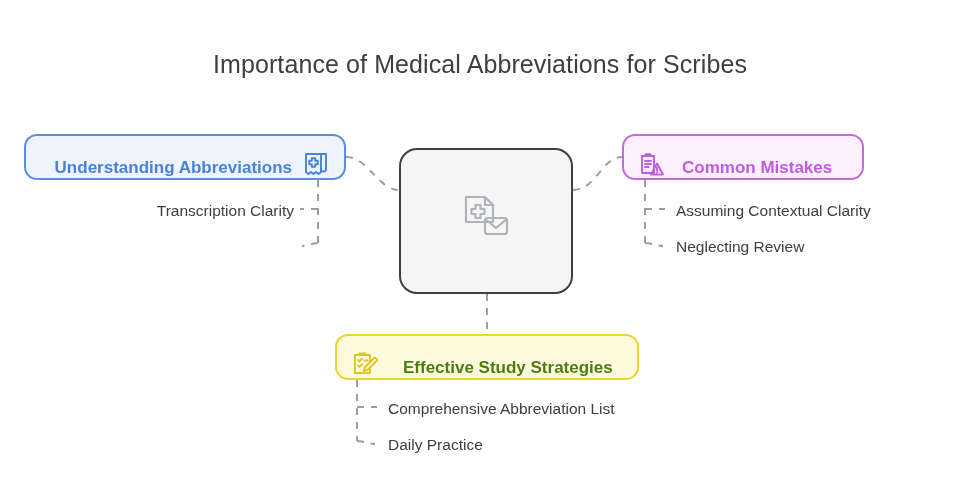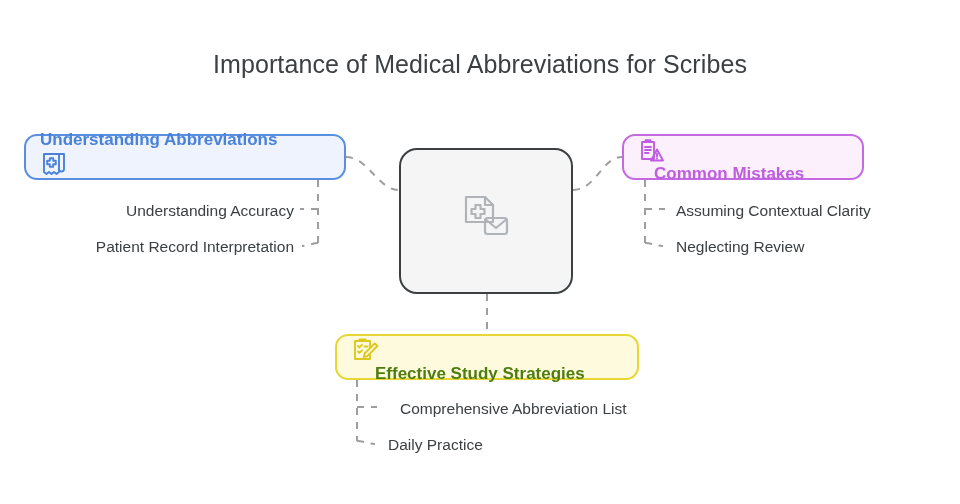--- a/index.html
+++ b/index.html
@@ -77,25 +77,24 @@
   }
 
   
   .pill {
     position: absolute;
     box-sizing: border-box;
     border-radius: 13px;
     border-width: 2px;
     border-style: solid;
     display: flex;
-    align-items: flex-start;
+    align-items: flex-end;
     z-index: 3;
     padding: 0 14px;
     height: 46px;
-    flex-direction: column;
   }
   .pill .p-icon {
     width: 28px;
     height: 28px;
     flex: 0 0 auto;
     display: block;
   }
   .pill .p-label {
     font-size: 17px;
     font-weight: 700;
@@ -150,21 +149,21 @@
     white-space: nowrap;
     z-index: 3;
     line-height: 20px;
   }
   .leaf.right-align { text-align: right; }
 
   #leaf-transcription       { left: 0px;   top: 201px; width: 294px; }
   #leaf-patient-record      { left: 0px;   top: 237px; width: 294px; }
   #leaf-assuming            { left: 676px; top: 201px; }
   #leaf-neglecting          { left: 676px; top: 237px; }
-  #leaf-comprehensive       { left: 400px; top: 399px; text-align: center; }
+  #leaf-comprehensive       { left: 388px; top: 399px; text-align: center; }
   #leaf-daily               { left: 388px; top: 435px; }
 </style>
 </head>
 <body>
 
 <div id="canvas">
 
   <svg id="connectors" viewBox="0 0 960 504" xmlns="http://www.w3.org/2000/svg">
     <g fill="none" stroke="#9e9e9e" stroke-width="2" stroke-dasharray="7 7" stroke-linecap="butt">
 
@@ -224,22 +223,21 @@
     <svg class="p-icon" viewBox="0 0 28 28" xmlns="http://www.w3.org/2000/svg" fill="none" stroke="#ddc81f" stroke-width="1.9" stroke-linecap="round" stroke-linejoin="round">
       <path d="M4 5 h15 v7 M19 19 v4 h-15 v-18"></path>
       <path d="M8.5 5 V3.4 h6 V5"></path>
       <path d="M7 10 l1.4 1.4 L11 8.8 M13.5 10.5 h3"></path>
       <path d="M7 15.5 l1.4 1.4 L11 14.3"></path>
       <path d="M23.8 7.4 l2.6 2.6 -10.1 10.1 -3.5 0.9 0.9 -3.5 z"></path>
     </svg>
     <span class="p-label">Effective Study Strategies</span>
   </div>
 
-  <div class="leaf right-align" id="leaf-transcription">Understanding Accuracy</div>
-  <div class="leaf right-align" id="leaf-patient-record">Patient Record Interpretation</div>
+  <div class="leaf right-align" id="leaf-transcription">Transcription Clarity</div>
 
   <div class="leaf" id="leaf-neglecting">Neglecting Review</div>
   <div class="leaf" id="leaf-assuming">Assuming Contextual Clarity</div>
 
   <div class="leaf" id="leaf-comprehensive">Comprehensive Abbreviation List</div>
   <div class="leaf" id="leaf-daily">Daily Practice</div>
 
 </div>
 
 </body></html>

